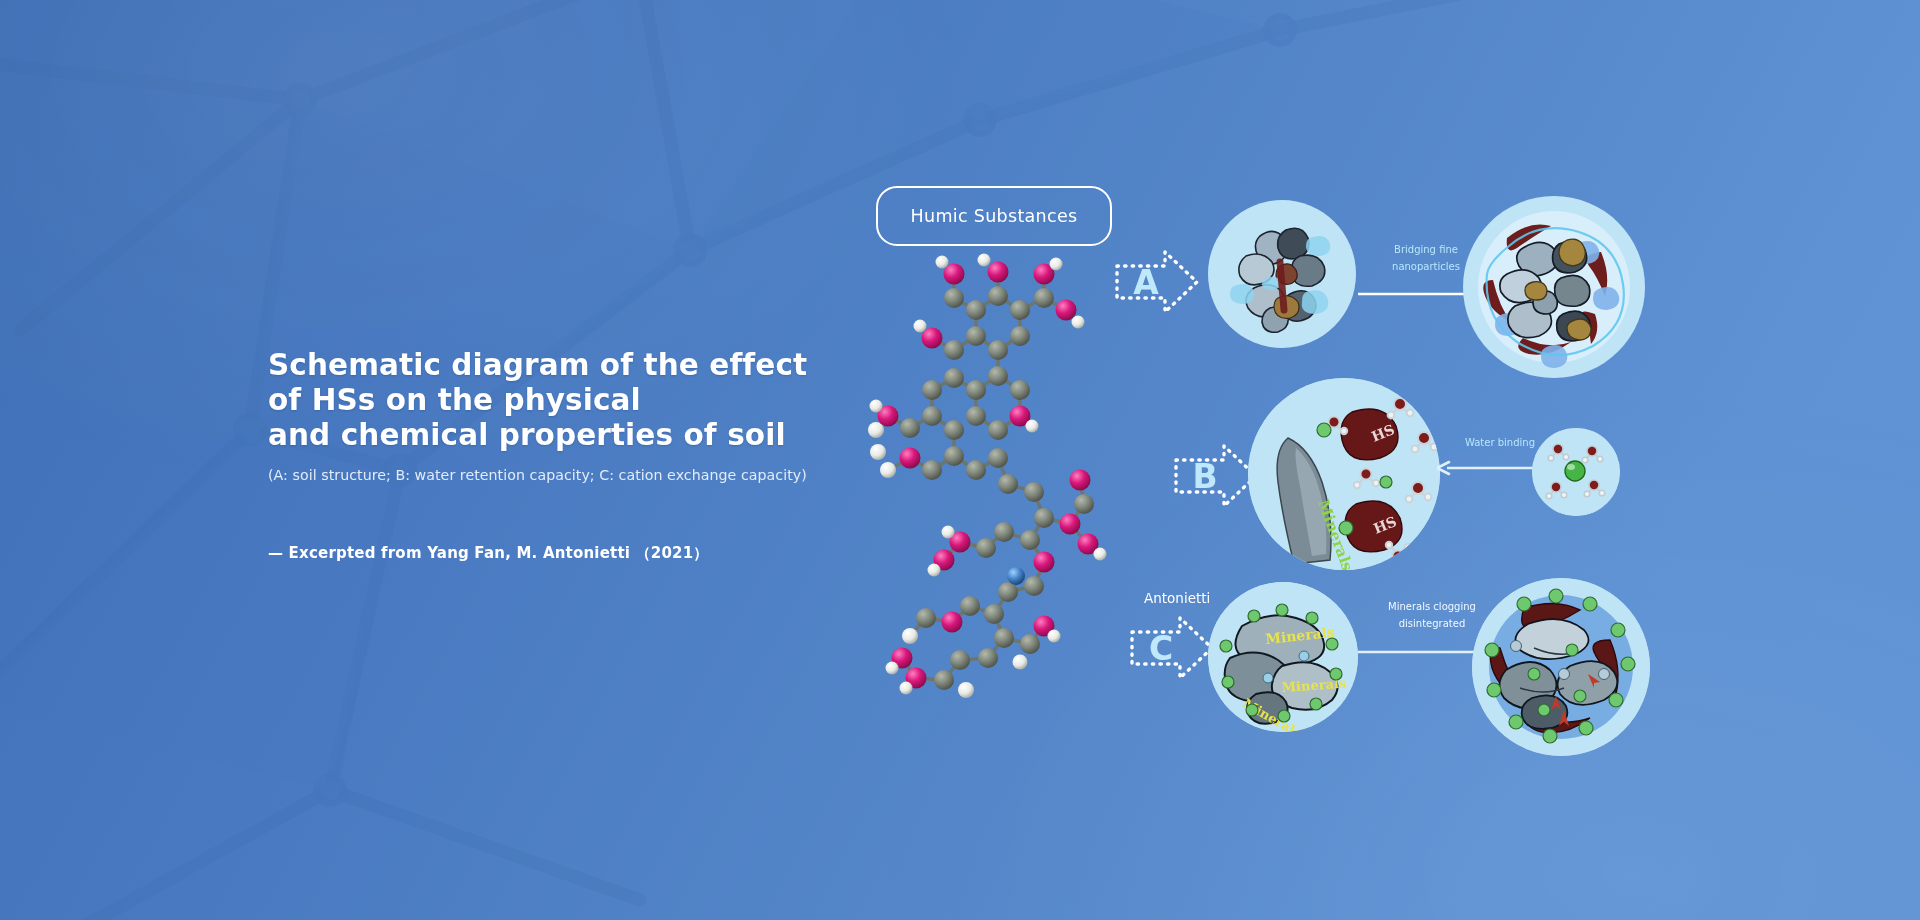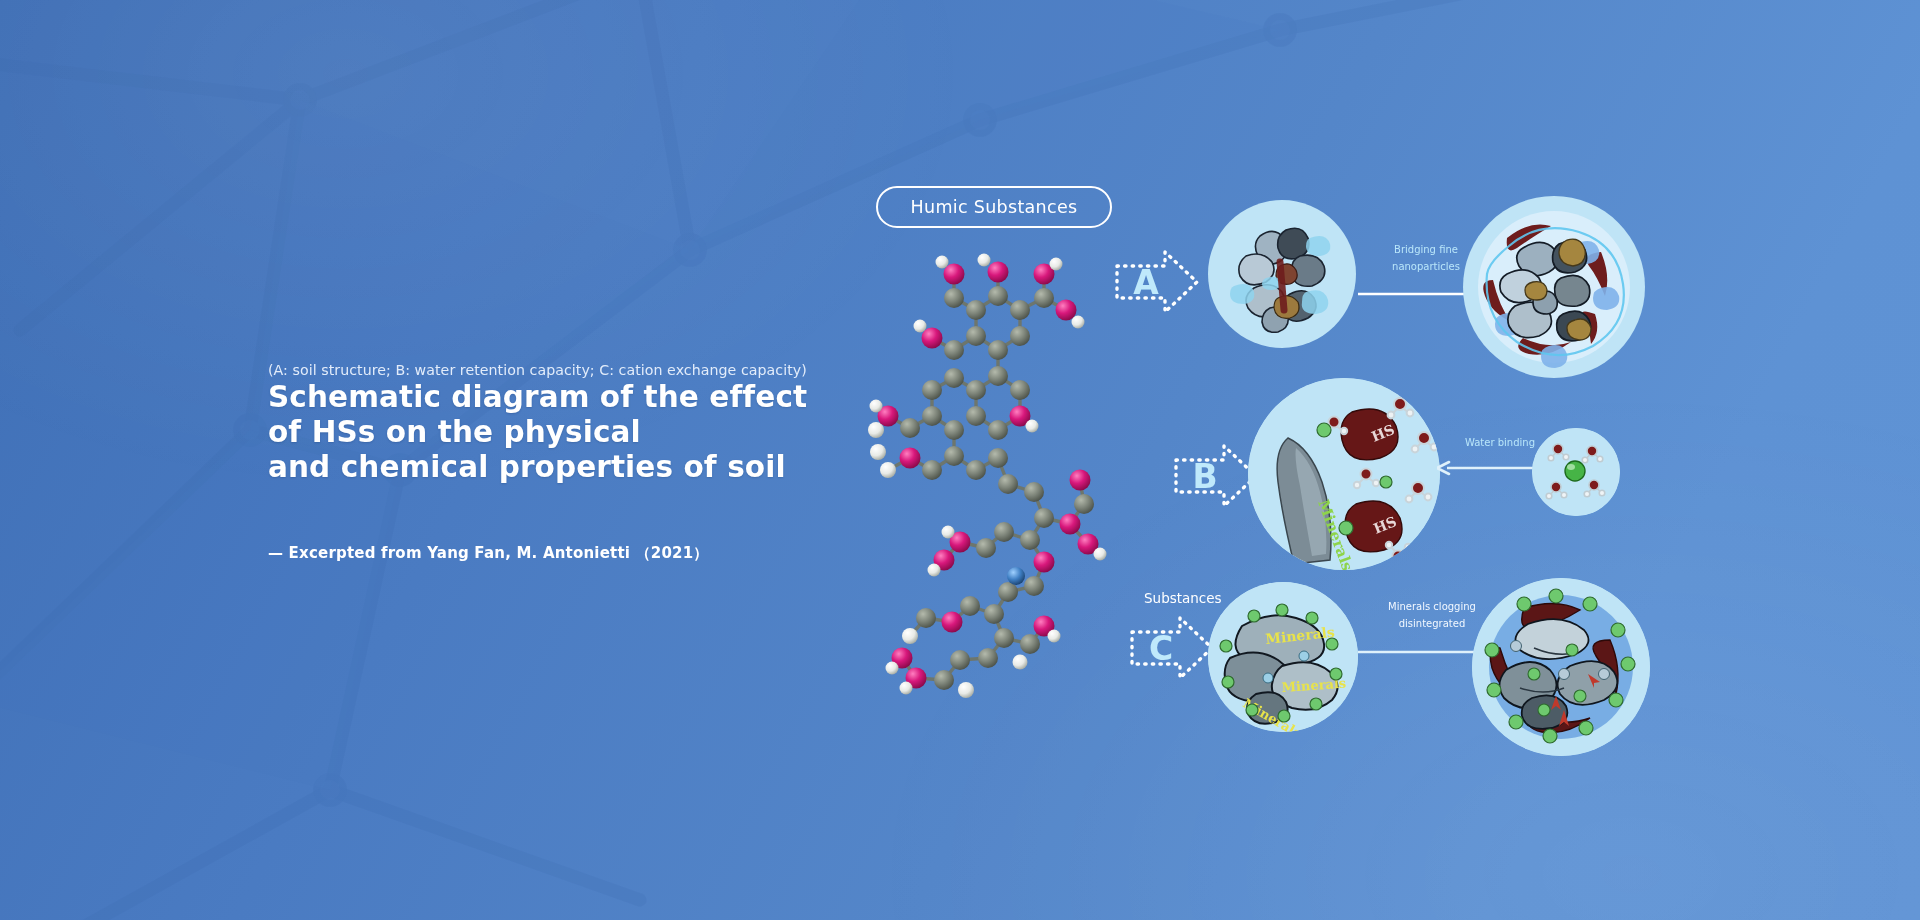--- a/index.html
+++ b/index.html
@@ -58,21 +58,21 @@
     color: #ffffff;
     font-size: 15px;
     font-weight: bold;
     letter-spacing: .2px;
   }
 
   
   #hs-pill {
     position: absolute;
     left: 876px; top: 186px;
-    width: 236px; height: 42px;
+    width: 236px; height: 60px;
     border: 2px solid #ffffff;
     border-radius: 21px;
     display: flex; align-items: center; justify-content: center;
     color: #ffffff;
     font-size: 17.5px;
     letter-spacing: .3px;
   }
 
   
   #molecule { position: absolute; left: 848px; top: 230px; width: 320px; height: 500px; }
@@ -161,24 +161,24 @@
 
     <g fill="#4377bd" opacity=".22">
       <polygon points="300,100 690,250 400,470 250,430"></polygon>
       <polygon points="690,250 980,120 1280,30 900,-60"></polygon>
       <polygon points="250,430 400,470 330,790 -30,700"></polygon>
     </g>
   </svg>
   <div id="bg-sheen"></div>
 
   <div id="text-block">
-    <div id="page-subtitle">(A: soil structure; B: water retention capacity; C: cation exchange capacity)</div>
     <div id="page-title">Schematic diagram of the effect
 of HSs on the physical
 and chemical properties of soil</div>
+    <div id="page-subtitle">(A: soil structure; B: water retention capacity; C: cation exchange capacity)</div>
     <div id="attribution">— Excerpted from Yang Fan, M. Antonietti （2021）</div>
   </div>
 
   <div id="hs-pill">
     <span>Humic Substances</span>
   </div>
 
   <svg id="molecule" viewBox="0 0 320 500">
     <defs>
       <radialGradient id="gC" cx="35%" cy="30%" r="72%">
@@ -549,21 +549,21 @@
             <circle cx="62" cy="57" r="5" fill="#7e1b1b"></circle>
            <circle cx="55" cy="66" r="2.8" fill="#f0f4f6"></circle>
             <circle cx="70" cy="65" r="2.8" fill="#f0f4f6"></circle>
           </g>
       </g>
       <circle cx="43" cy="43" r="10" fill="#46b446" stroke="#1e6b1e" stroke-width="1.4"></circle>
       <ellipse cx="39" cy="39" rx="4" ry="3" fill="#b6e8b6" opacity=".8"></ellipse>
     </svg>
   </div>
 
-  <div class="free-label" style="left:1144px; top:590px;">Substances</div>
+  <div class="free-label" style="left:1144px; top:590px;">Antonietti</div>
 
   <div class="marker" style="left:1128px; top:614px;">
     <svg viewBox="0 0 88 68" style="position:absolute;left:0;top:0;width:88px;height:68px;">
       <path d="M4 18 H52 V4 L84 34 L52 64 V50 H4 Z" fill="none" stroke="#ffffff" stroke-width="3.4" stroke-dasharray="1.4 6.2" stroke-linecap="round" stroke-linejoin="round"></path>
     </svg>
     <div class="letter">C</div>
   </div>
 
   <div class="circle" style="left:1208px; top:582px; width:150px; height:150px;">
     <svg viewBox="0 0 150 150">

